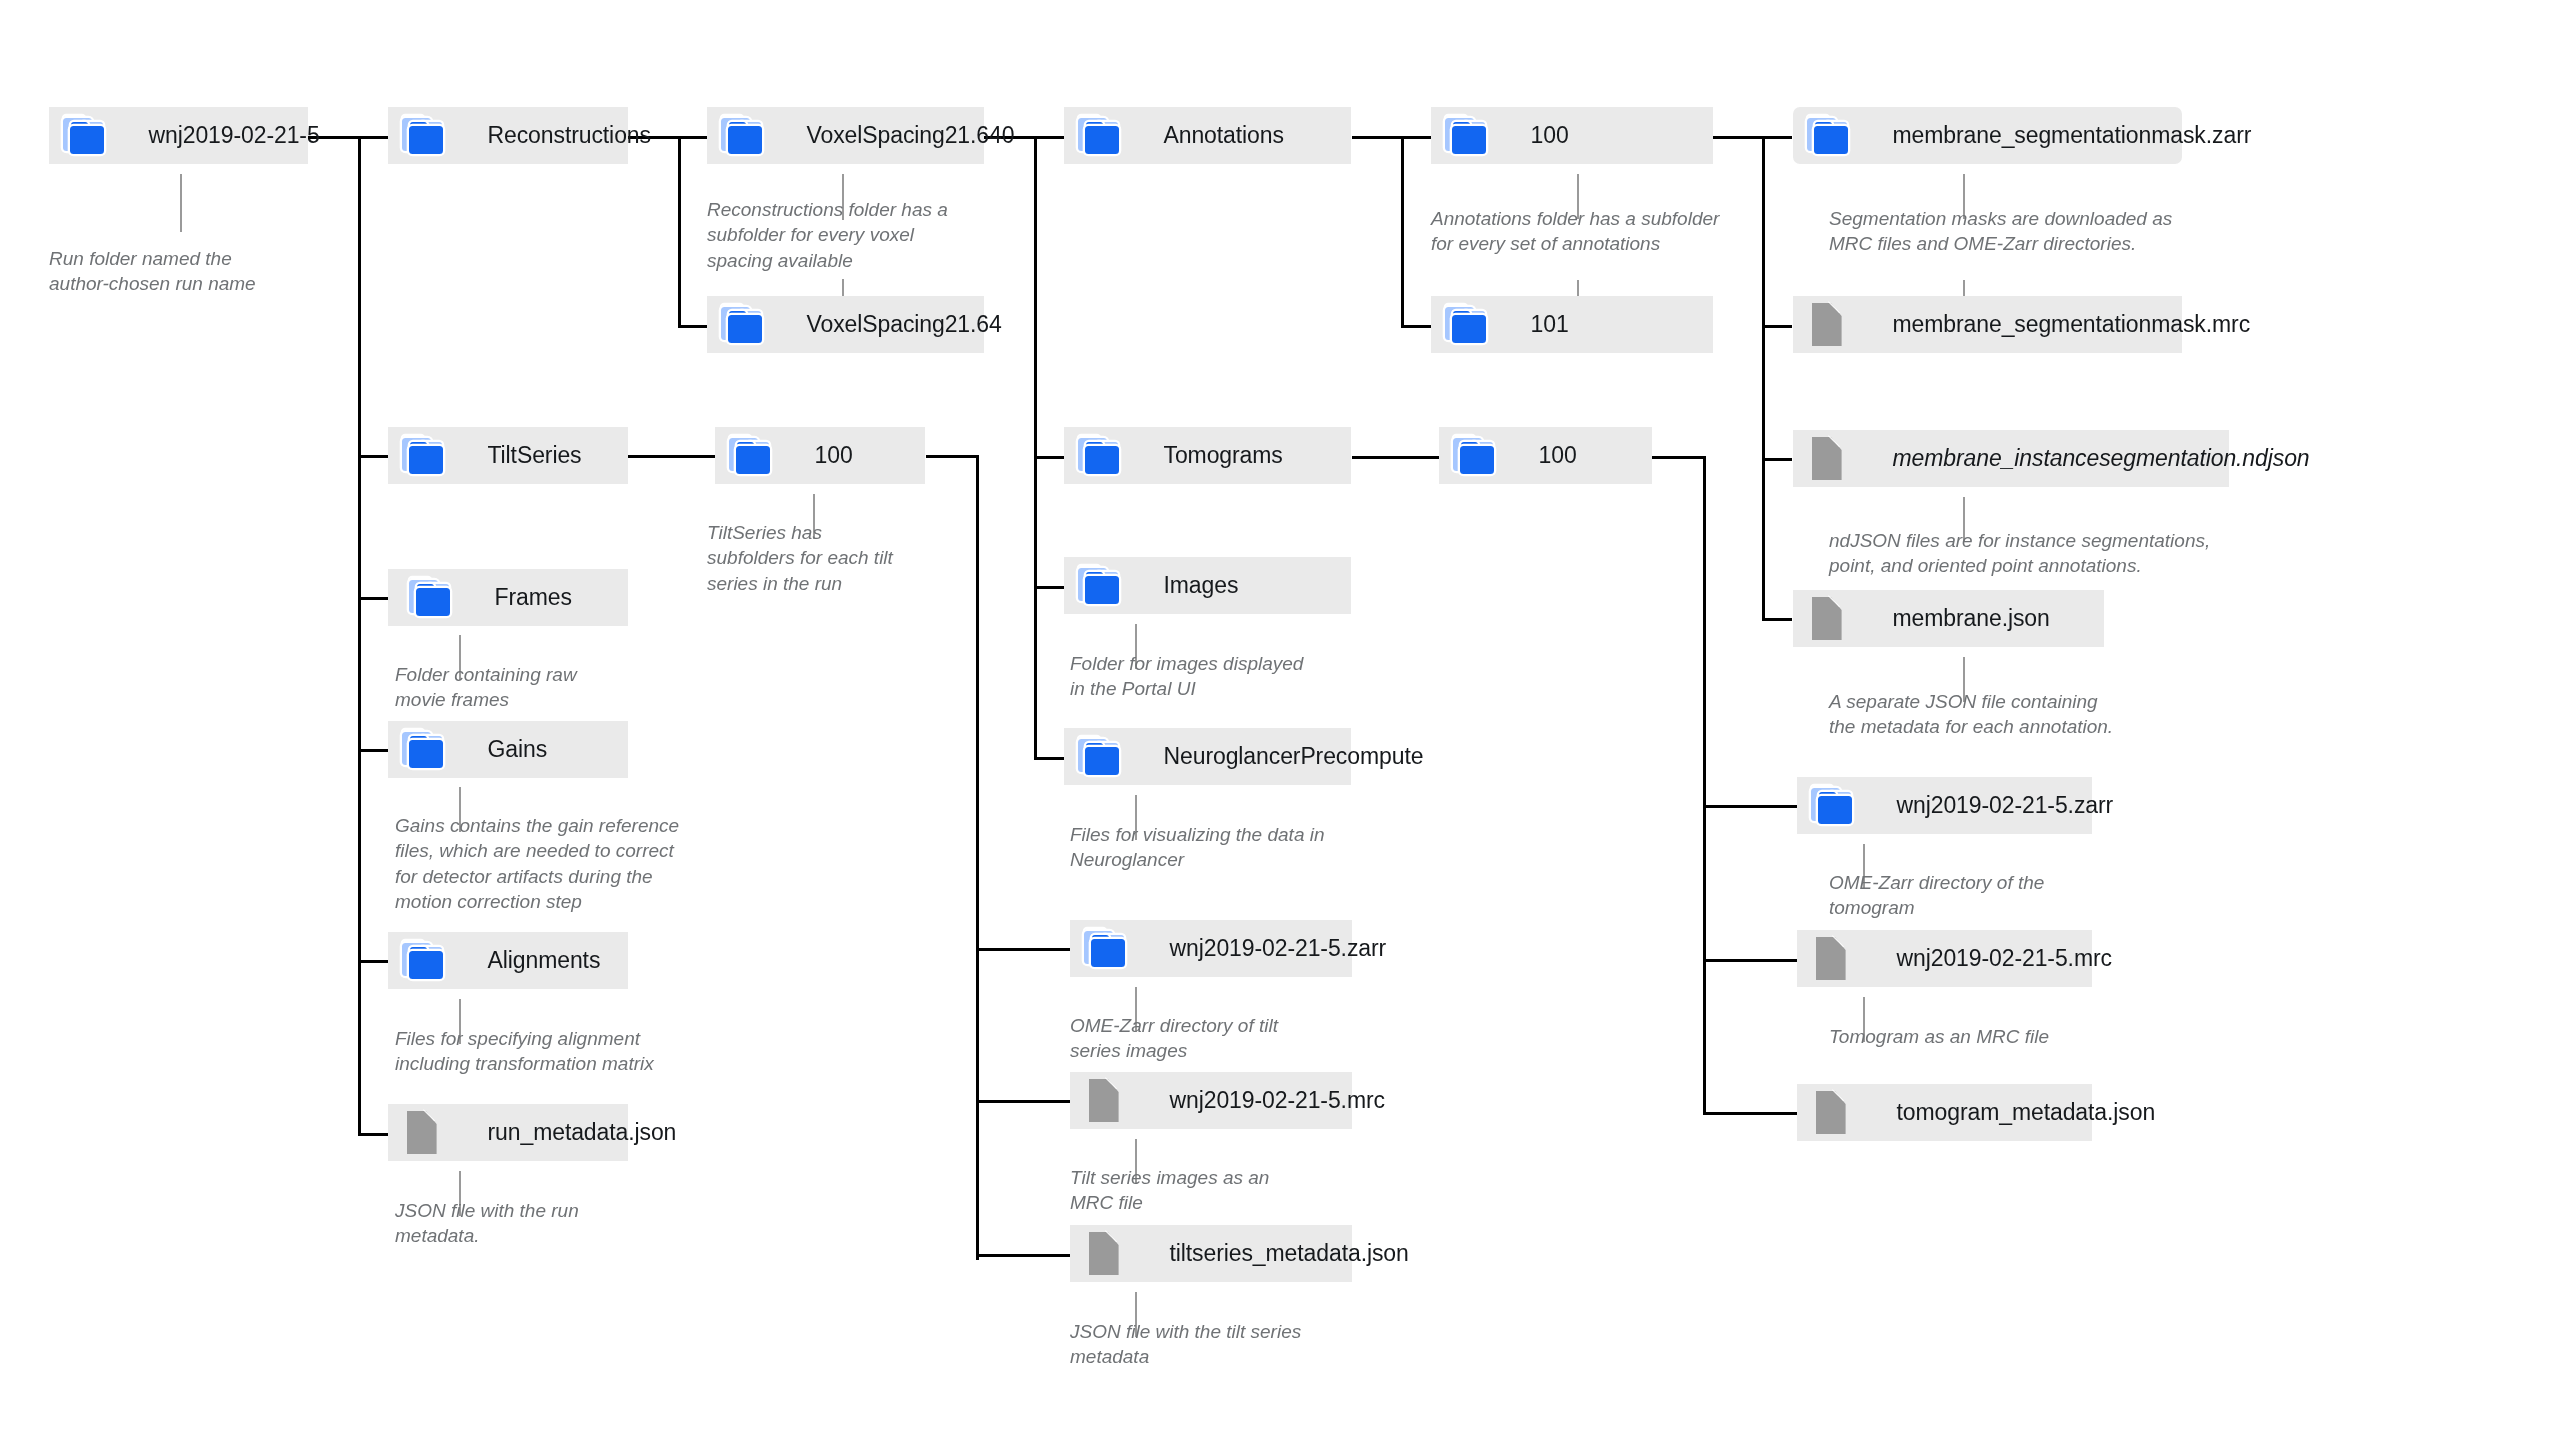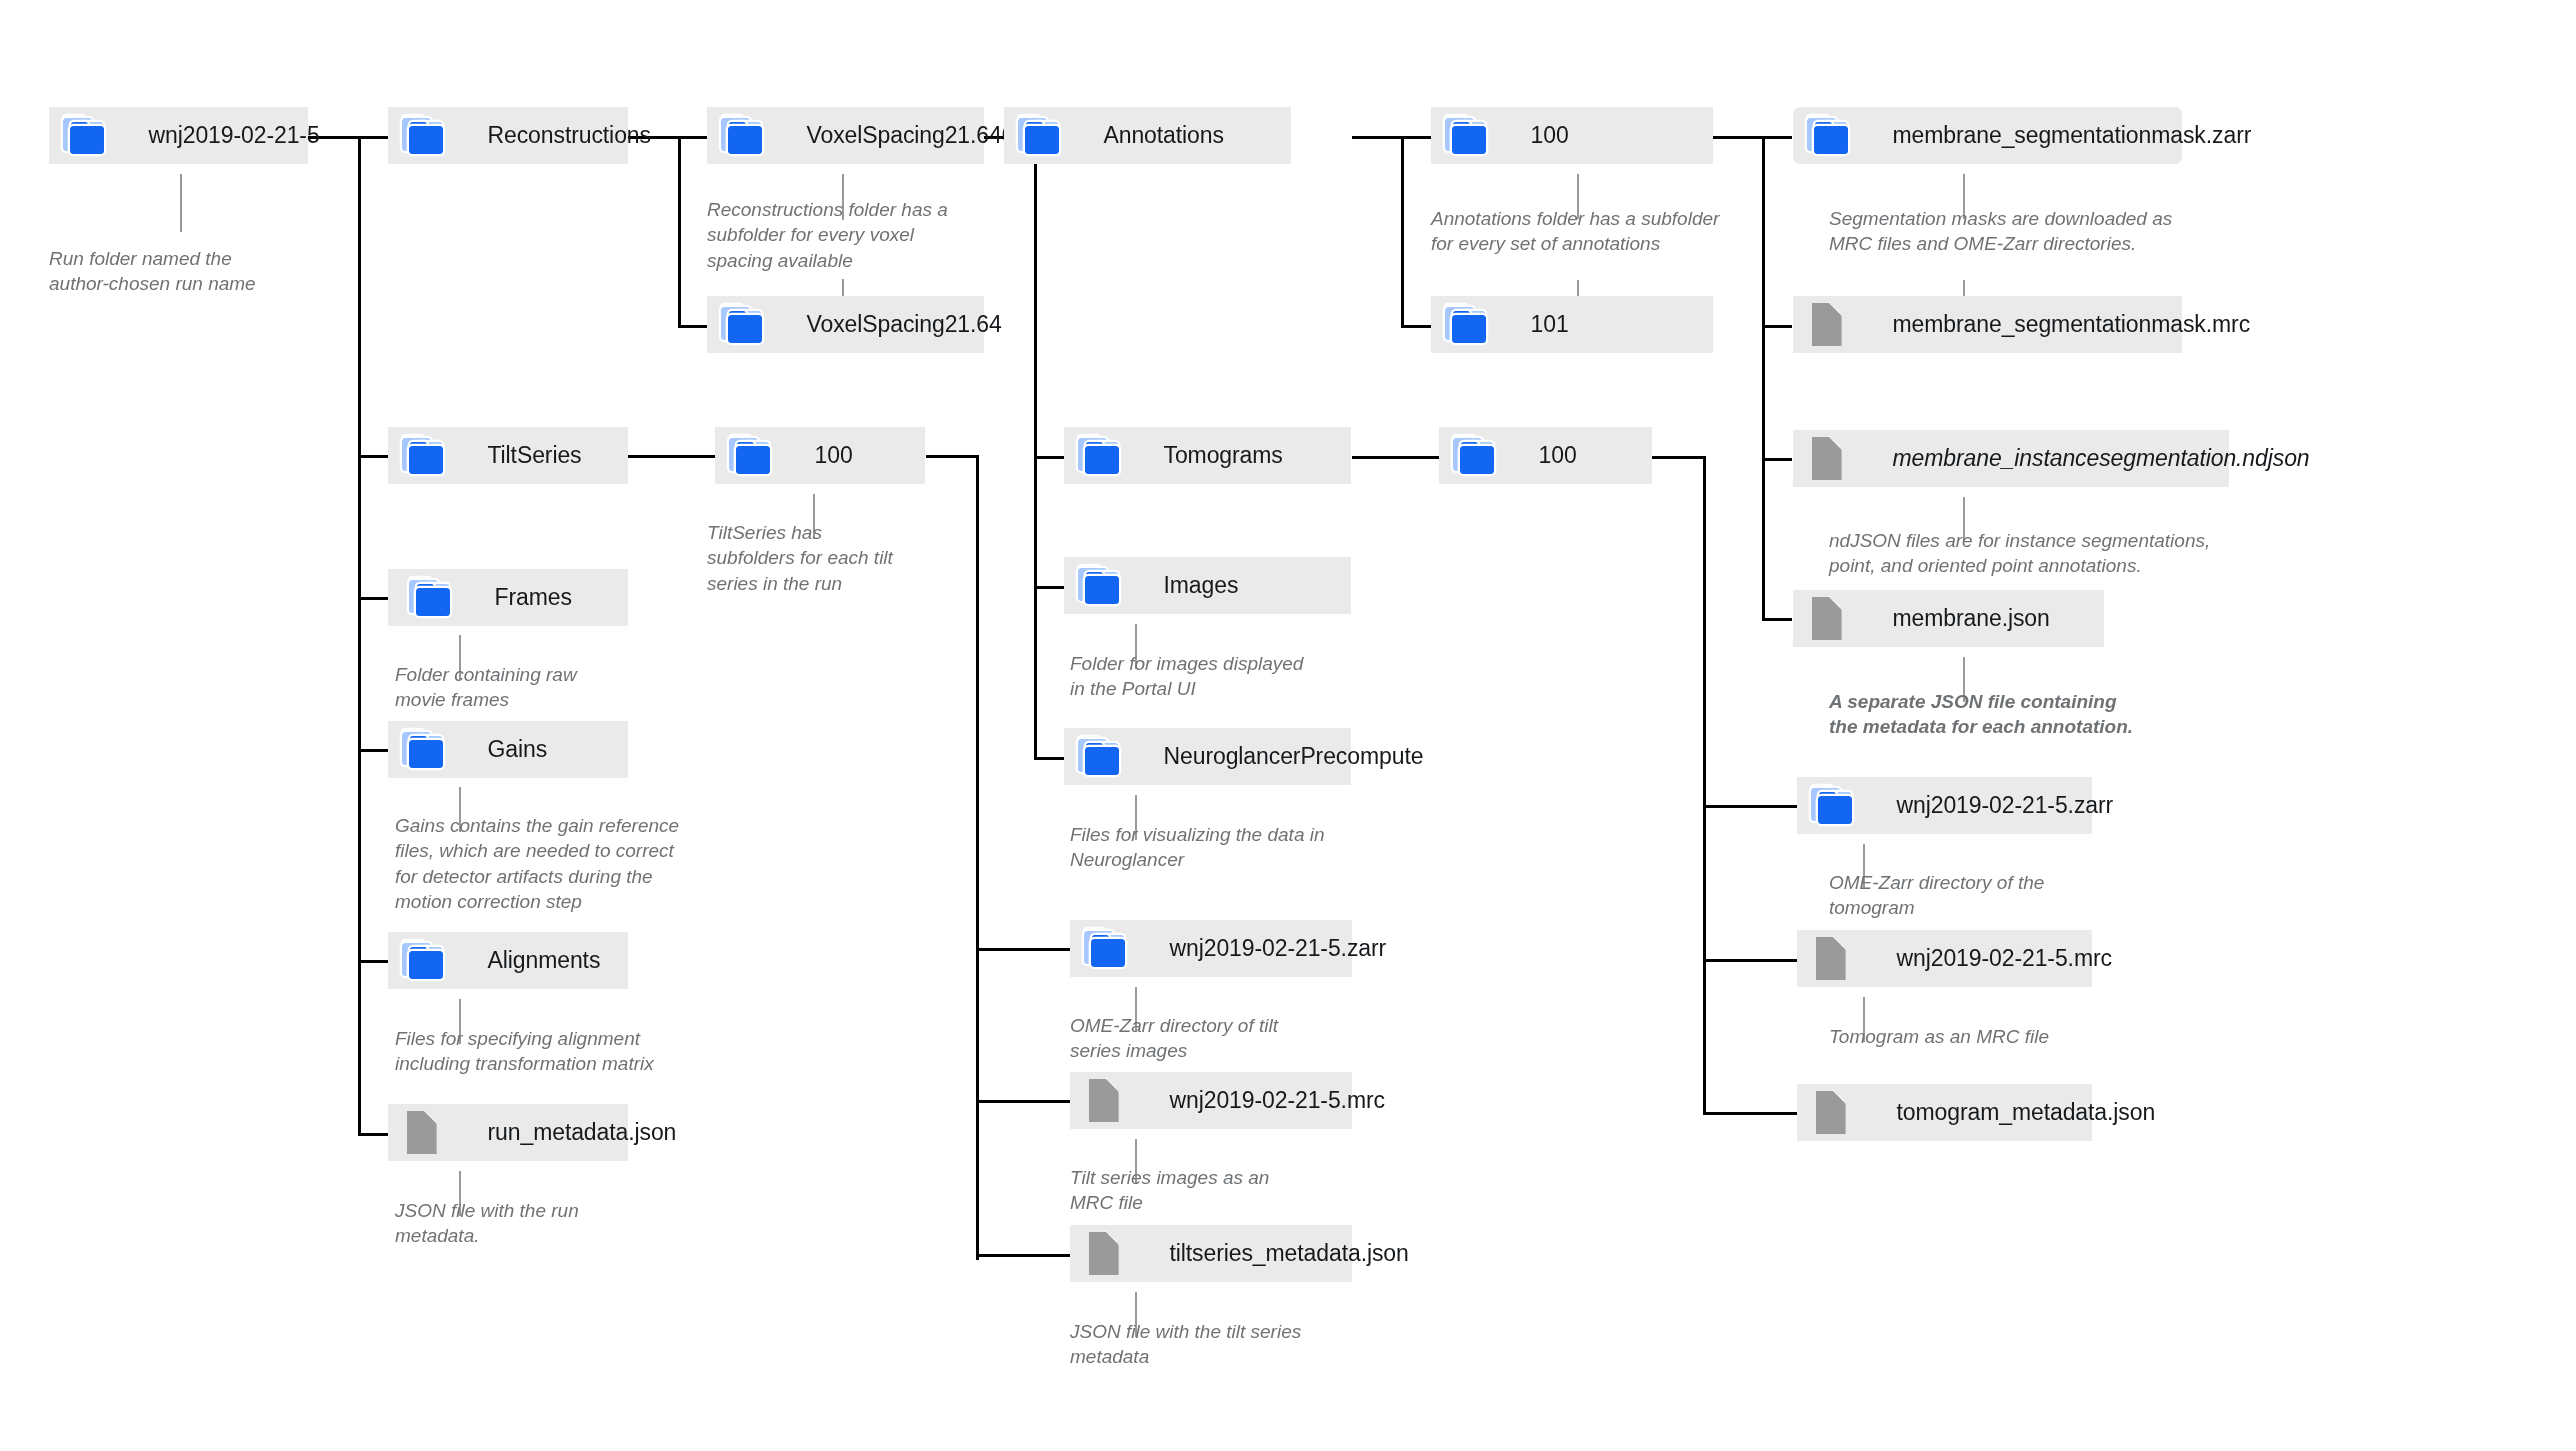--- a/index.html
+++ b/index.html
@@ -223,21 +223,21 @@
     <span class="lbl">VoxelSpacing21.64</span>
   </div>
 
   <div class="node" style="left:715px; top:427px; width:210px;">
     <span class="ico">
       <span class="folder"><i class="backtab"></i><i class="back"></i><i class="midtab"></i><i class="fronttab"></i><i class="front"></i></span>
     </span>
     <span class="lbl">100</span>
   </div>
 
-  <div class="node" style="left:1004px; top:107px; width:287px;">
+  <div class="node" style="left:1064px; top:107px; width:287px;">
     <span class="ico">
       <span class="folder"><i class="backtab"></i><i class="back"></i><i class="midtab"></i><i class="fronttab"></i><i class="front"></i></span>
     </span>
     <span class="lbl">Annotations</span>
   </div>
 
   <div class="node" style="left:1064px; top:427px; width:287px;">
     <span class="ico">
       <span class="folder"><i class="backtab"></i><i class="back"></i><i class="midtab"></i><i class="fronttab"></i><i class="front"></i></span>
     </span>
@@ -353,21 +353,21 @@
 author-chosen run name</div>
   <div class="cap" style="left:707px; top:197px;  width:273px;">Reconstructions folder has a
 subfolder for every voxel
 spacing available</div>
   <div class="cap" style="left:1431px; top:206px;  width:325px;">Annotations folder has a subfolder
 for every set of annotations</div>
   <div class="cap" style="left:1829px; top:206px;  width:372px;">Segmentation masks are downloaded as
 MRC files and OME-Zarr directories.</div>
   <div class="cap" style="left:1829px; top:528px;  width:406px;">ndJSON files are for instance segmentations,
 point, and oriented point annotations.</div>
-  <div class="cap" style="left:1829px; top:689px; width:314px;font-weight:bold;">A separate JSON file containing
+  <div class="cap" style="left:1829px; top:689px; width:314px;">A separate JSON file containing
 the metadata for each annotation.</div>
   <div class="cap" style="left:707px; top:520px;  width:232px;">TiltSeries has
 subfolders for each tilt
 series in the run</div>
   <div class="cap" style="left:395px;  top:662px; width:244px;">Folder containing raw
 movie frames</div>
   <div class="cap" style="left:395px;  top:813px; width:325px;">Gains contains the gain reference
 files, which are needed to correct
 for detector artifacts during the
 motion correction step</div>

